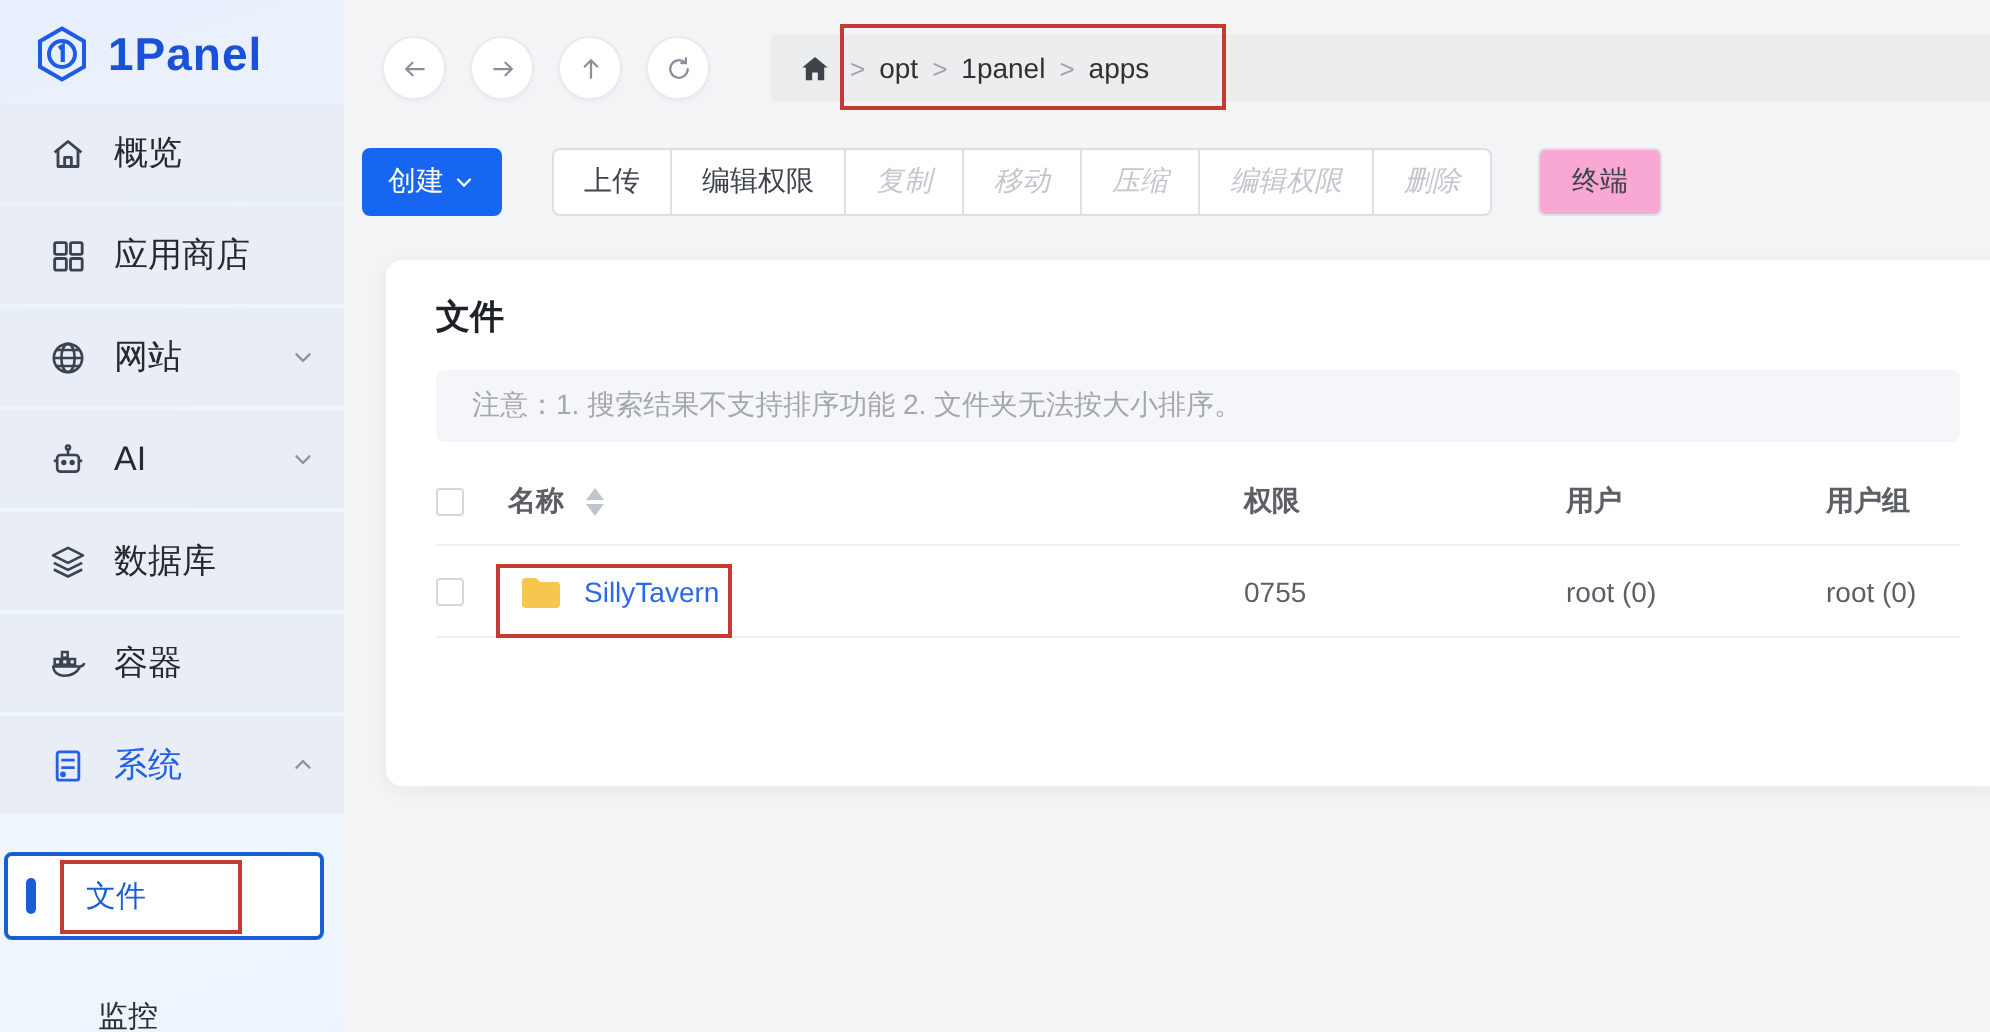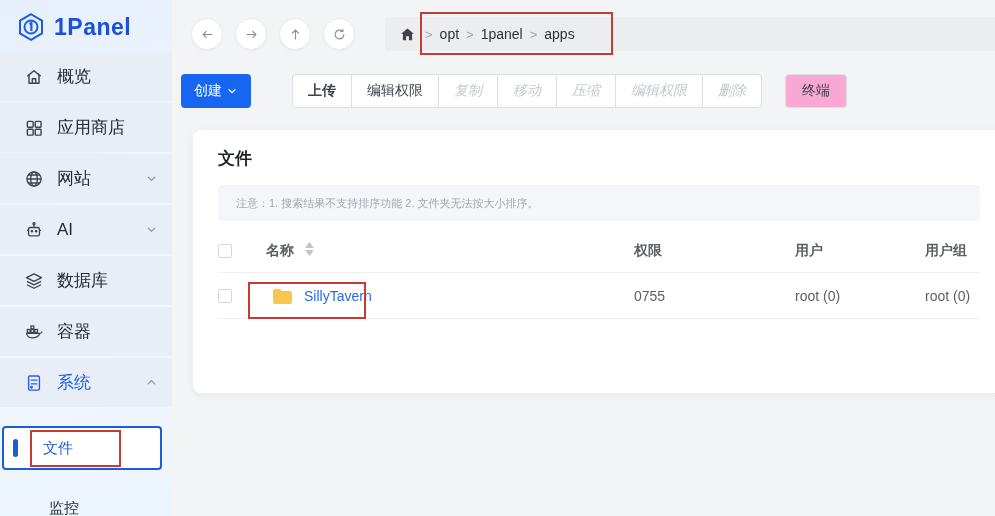--- a/index.html
+++ b/index.html
@@ -36,39 +36,39 @@
   .bc-seg { color:#303133; cursor:pointer; }
 
   
   .toolbar { position:absolute; left:181px; top:74px; height:34px; display:flex; align-items:stretch; z-index:1; }
   .btn-create { width:70px; background:#1766f2; border:none; border-radius:4px; color:#ffffff; font-size:14px;
     display:flex; align-items:center; justify-content:center; gap:4px; cursor:pointer;
     font-family:inherit; }
   .btn-group { display:flex; margin-left:25px; }
   .gbtn { padding:0 15px; background:#ffffff; border:1px solid #dcdfe6; margin-left:-1px; font-size:14px;
     color:#3f434c; display:flex; align-items:center; cursor:pointer; font-family:inherit; }
-  .gbtn:first-child { border-radius:4px 0 0 4px; margin-left:16px;font-weight:bold; }
+  .gbtn:first-child { border-radius:4px 0 0 4px; margin-left:0; }
   .gbtn:last-child { border-radius:0 4px 4px 0; }
   .gbtn.disabled { color:#c3c7cd; cursor:not-allowed;font-style:italic; }
   .btn-terminal { margin-left:23px; padding:0 16px; background:#f9a8d4; border:1px solid #dcdfe6;
     border-radius:4px; font-size:14px; color:#3f434c; display:flex; align-items:center; cursor:pointer;
     font-family:inherit; }
 
   
   .panel { position:absolute; left:193px; top:130px; width:812px; height:263px; background:#ffffff;
     border-radius:8px; box-shadow:0 2px 10px rgba(31,35,41,0.06); z-index:1; }
   .panel-title { padding:17px 0 0 25px; font-size:17px; font-weight:bold; color:#1f2329; }
   .notice { margin:15px 25px 0 25px; height:36px; background:#f4f6f9; border-radius:4px; display:flex;
-    align-items:center; padding:0 18px; color:#a3a7ae; font-size:11px; }
+    align-items:center; padding:0 18px; color:#a3a7ae; font-size:14px; }
   .tbl { margin:8px 25px 0 25px; }
   .trow { display:flex; align-items:center; border-bottom:1px solid #eceff4; font-size:14px; }
   .trow.head { height:44px; color:#5c6066; font-weight:bold; }
   .trow.body { height:46px; color:#5c6066; }
   .c-check { width:36px; flex:0 0 auto; display:flex; align-items:center; }
-  .c-name  { width:368px; flex:0 0 auto; display:flex; align-items:flex-start; gap:6px;margin-left:12px; }
+  .c-name  { width:368px; flex:0 0 auto; display:flex; align-items:center; gap:6px; }
   .c-perm  { width:161px; flex:0 0 auto; }
   .c-user  { width:130px; flex:0 0 auto; }
   .c-group { flex:1; }
   .checkbox { width:14px; height:14px; border:1px solid #d4d7de; border-radius:2px; background:#ffffff;
     cursor:pointer; }
   .sort-icon { margin-left:5px; display:inline-flex; flex-direction:column; gap:2px; cursor:pointer; }
   .file-link { color:#2a68e8; cursor:pointer; margin-left:6px; }
 
   
   .anno { position:absolute; border:2px solid #c53b33; background:transparent; pointer-events:none; z-index:9; }

